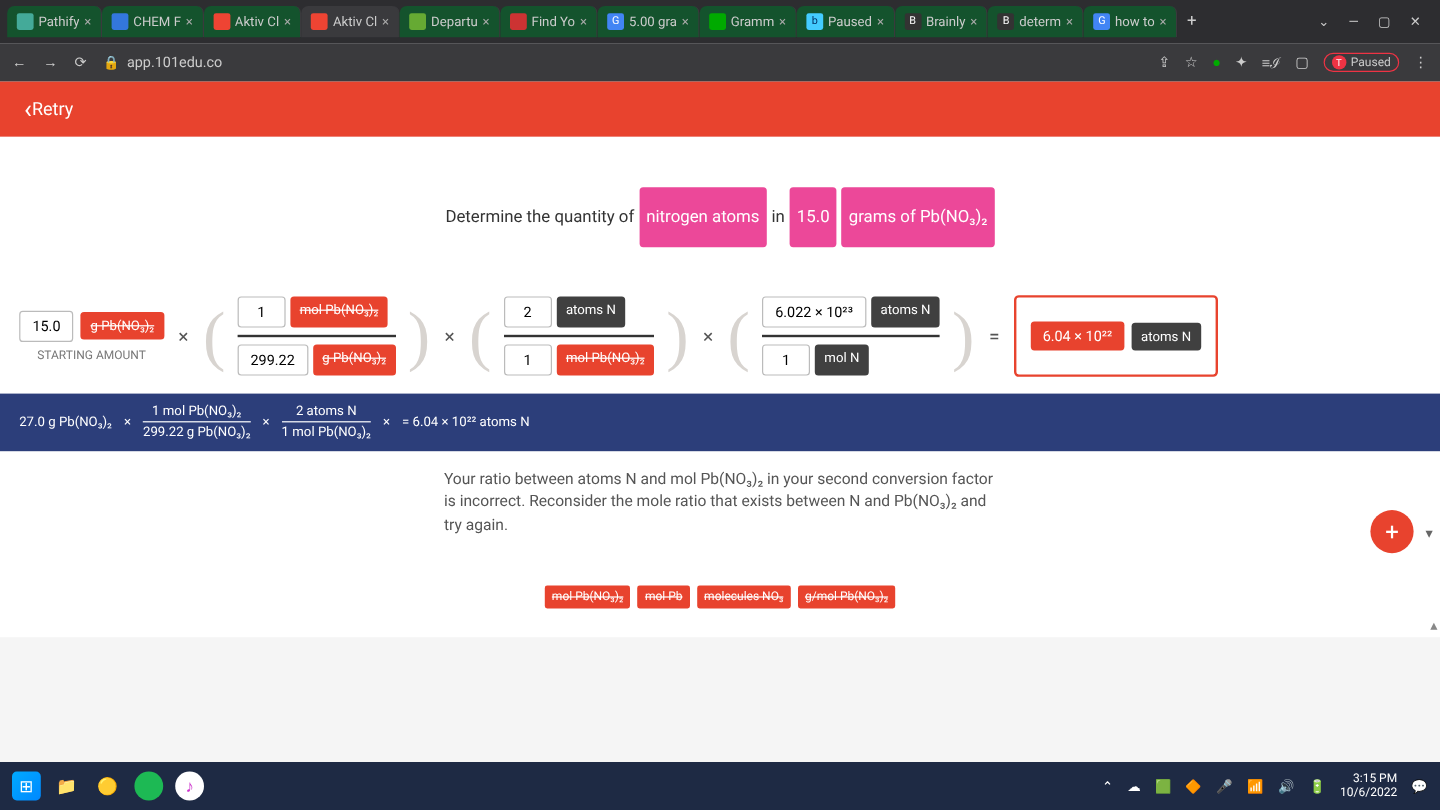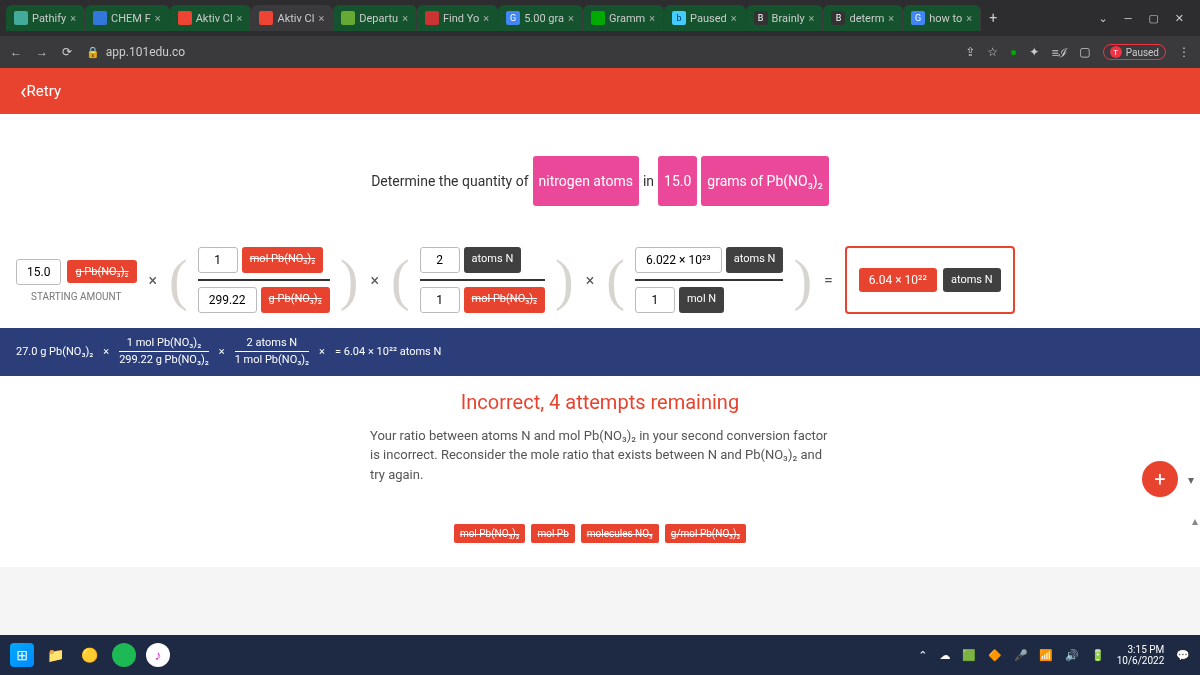--- a/index.html
+++ b/index.html
@@ -33,21 +33,21 @@
 .start-row{display:flex;gap:6px;align-items:center;margin-bottom:6px}
 .op{font-size:16px;color:#555;padding:0 2px}
 .paren{font-size:56px;font-weight:100;color:#d8d4d0;font-family:serif}
 .frac{display:flex;flex-direction:column;gap:4px}
 .frac-row{display:flex;gap:4px}
 .hr{border-top:2px solid #333;margin:2px 0}
 .val-box{background:#fff;border:1px solid #bbb;border-radius:3px;padding:5px 10px;font-size:12px;min-width:40px;text-align:center;cursor:pointer}
 .unit-box{background:#e8432e;color:#fff;padding:5px 8px;border-radius:3px;font-size:11px;cursor:pointer}
 .unit-box.strike{text-decoration:line-through}
 .atoms-label{background:#404040;color:#fff;padding:5px 8px;border-radius:3px;font-size:11px}
-.answer-group{display:flex;gap:6px;border:2px solid #e8432e;padding:20px 12px;border-radius:4px}
+.answer-group{display:flex;align-items:center;gap:6px;border:2px solid #e8432e;padding:20px 12px;border-radius:4px}
 .equation-bar{background:#2c3e7a;color:#fff;padding:8px 16px;font-size:11px;display:flex;align-items:center;gap:10px}
 .eb-frac{display:flex;flex-direction:column;align-items:center;text-align:center;line-height:1.3}
 .eb-frac hr{width:100%;border:none;border-top:1px solid #fff;margin:1px 0}
 .feedback{text-align:center;padding:14px 0}
 .feedback-title{color:#e8432e;font-size:20px;margin-bottom:12px}
 .feedback-text{color:#555;font-size:13px;line-height:1.5;max-width:460px;margin:0 auto;text-align:left}
 .partial-tiles{display:flex;gap:6px;justify-content:center;margin-top:26px}
 .tile{background:#e8432e;color:#fff;padding:4px 6px;font-size:10px;border-radius:2px;position:relative;overflow:hidden;text-decoration:line-through}
 .fab{position:absolute;right:22px;bottom:70px;width:36px;height:36px;background:#e8432e;border-radius:50%;color:#fff;font-size:20px;display:flex;align-items:center;justify-content:center;cursor:pointer}
 .fab-arrow{position:absolute;right:6px;bottom:80px;font-size:12px;color:#666}
@@ -246,21 +246,20 @@
     <div class="eb-frac">
         <span>2 atoms N</span>
         <hr>
         <span>1 mol Pb(NO₃)₂</span>
       </div>
     <span>×</span>
     <span>= 6.04 × 10²² atoms N</span>
   </div>
 
   <div class="feedback">
-    <div class="feedback-title">Incorrect, 4 attempts remaining</div>
     <div class="feedback-text">Your ratio between atoms N and mol Pb(NO₃)₂ in your second conversion factor is incorrect. Reconsider the mole ratio that exists between N and Pb(NO₃)₂ and try again.</div>
   </div>
 
   <div class="partial-tiles">
     <span class="tile">mol Pb(NO₃)₂</span>
     <span class="tile">mol Pb</span>
     <span class="tile">molecules NO₃</span>
     <span class="tile">g/mol Pb(NO₃)₂</span>
   </div>
 

